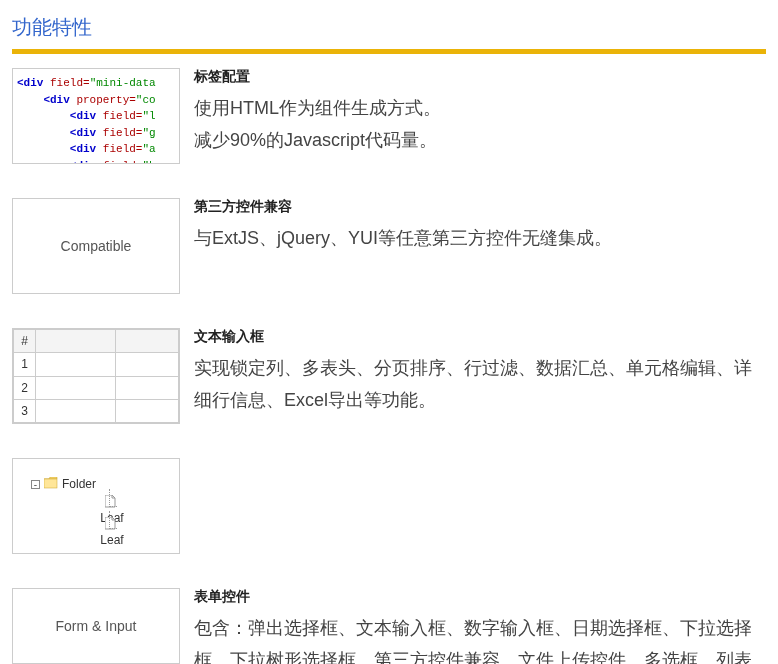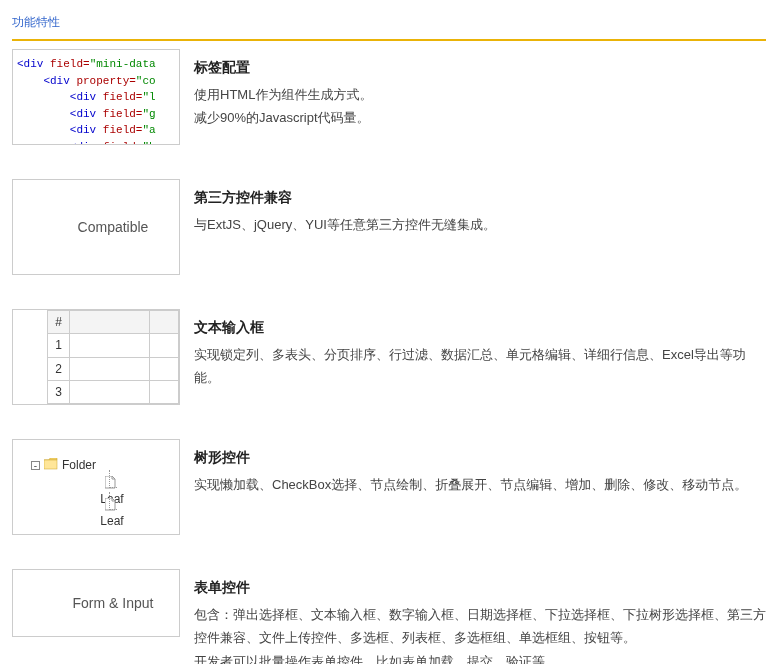--- a/index.html
+++ b/index.html
@@ -6,67 +6,65 @@
 body {
   font-family: "Microsoft YaHei", Arial, sans-serif;
   font-size: 13px;
   color: #333;
   background: #fff;
   width: 778px;
   padding: 8px 12px;
 }
 .section-title {
   color: #3366cc;
-  font-size: 12px;
+  font-size: 20px;
   font-weight: normal;
   padding: 6px 0 8px 0;
-  border-bottom: 2px solid #eab308;
-  margin-bottom: 8px;
+  border-bottom: 5px solid #eab308;
+  margin-bottom: 14px;
 }
 .feature-row {
   display: flex;
   align-items: flex-start;
   margin-bottom: 34px;
 }
 .thumb {
   width: 168px;
   height: 96px;
   border: 1px solid #ccc;
   margin-right: 14px;
   flex-shrink: 0;
   background: #fff;
   overflow: hidden;
   position: relative;
-  padding-left: 34px;
 }
 .feature-desc {
   flex: 1;
-  margin-top: 10px;
 }
 .feature-title {
   font-weight: bold;
   font-size: 14px;
   color: #222;
   margin-bottom: 6px;
 }
 .feature-text {
   color: #444;
   line-height: 1.8;
-  font-size: 13px;
+  font-size: 18px;
 }
 
 
 .code-thumb {
   font-family: Consolas, "Courier New", monospace;
   font-size: 11px;
   padding: 6px 4px;
   white-space: pre;
   line-height: 1.5;
 }
-.tag { color: #0000cc; }
+.tag { color: #0000cc; font-weight: bold; }
 .attr { color: #aa0000; }
 .str { color: #008800; }
 
 
 .center-text-thumb {
   display: flex;
   align-items: center;
   justify-content: center;
   color: #555;
   font-size: 14px;
@@ -241,30 +239,24 @@
       <span class="tree-connector"></span>
       <span class="file-icon">
         <svg width="11" height="13" viewBox="0 0 11 13">
             <path d="M0 0 L7 0 L10 3 L10 12 L0 12 Z" fill="#fff" stroke="#999" stroke-width="1"></path>
             <path d="M7 0 L7 3 L10 3" fill="none" stroke="#999" stroke-width="1"></path>
           </svg>
       </span>
       <span>Leaf</span>
     </div>
   </div>
-  <div class="feature-desc">
-    <div class="feature-title">树形控件</div>
-    <div class="feature-text">
-      <div>实现懒加载、CheckBox选择、节点绘制、折叠展开、节点编辑、增加、删除、修改、移动节点。</div>
-    </div>
-  </div>
 </div>
 
 <div class="feature-row" style="margin-bottom:0;">
-  <div class="thumb center-text-thumb" style="height:68px;">
+  <div class="thumb center-text-thumb" style="height:76px;">
     <span>Form &amp; Input</span>
   </div>
   <div class="feature-desc">
     <div class="feature-title">表单控件</div>
     <div class="feature-text">
       <div>包含：弹出选择框、文本输入框、数字输入框、日期选择框、下拉选择框、下拉树形选择框、第三方控件兼容、文件上传控件、多选框、列表框、多选框组、单选框组、按钮等。</div>
       <div>开发者可以批量操作表单控件，比如表单加载、提交、验证等。</div>
     </div>
   </div>
 </div>

